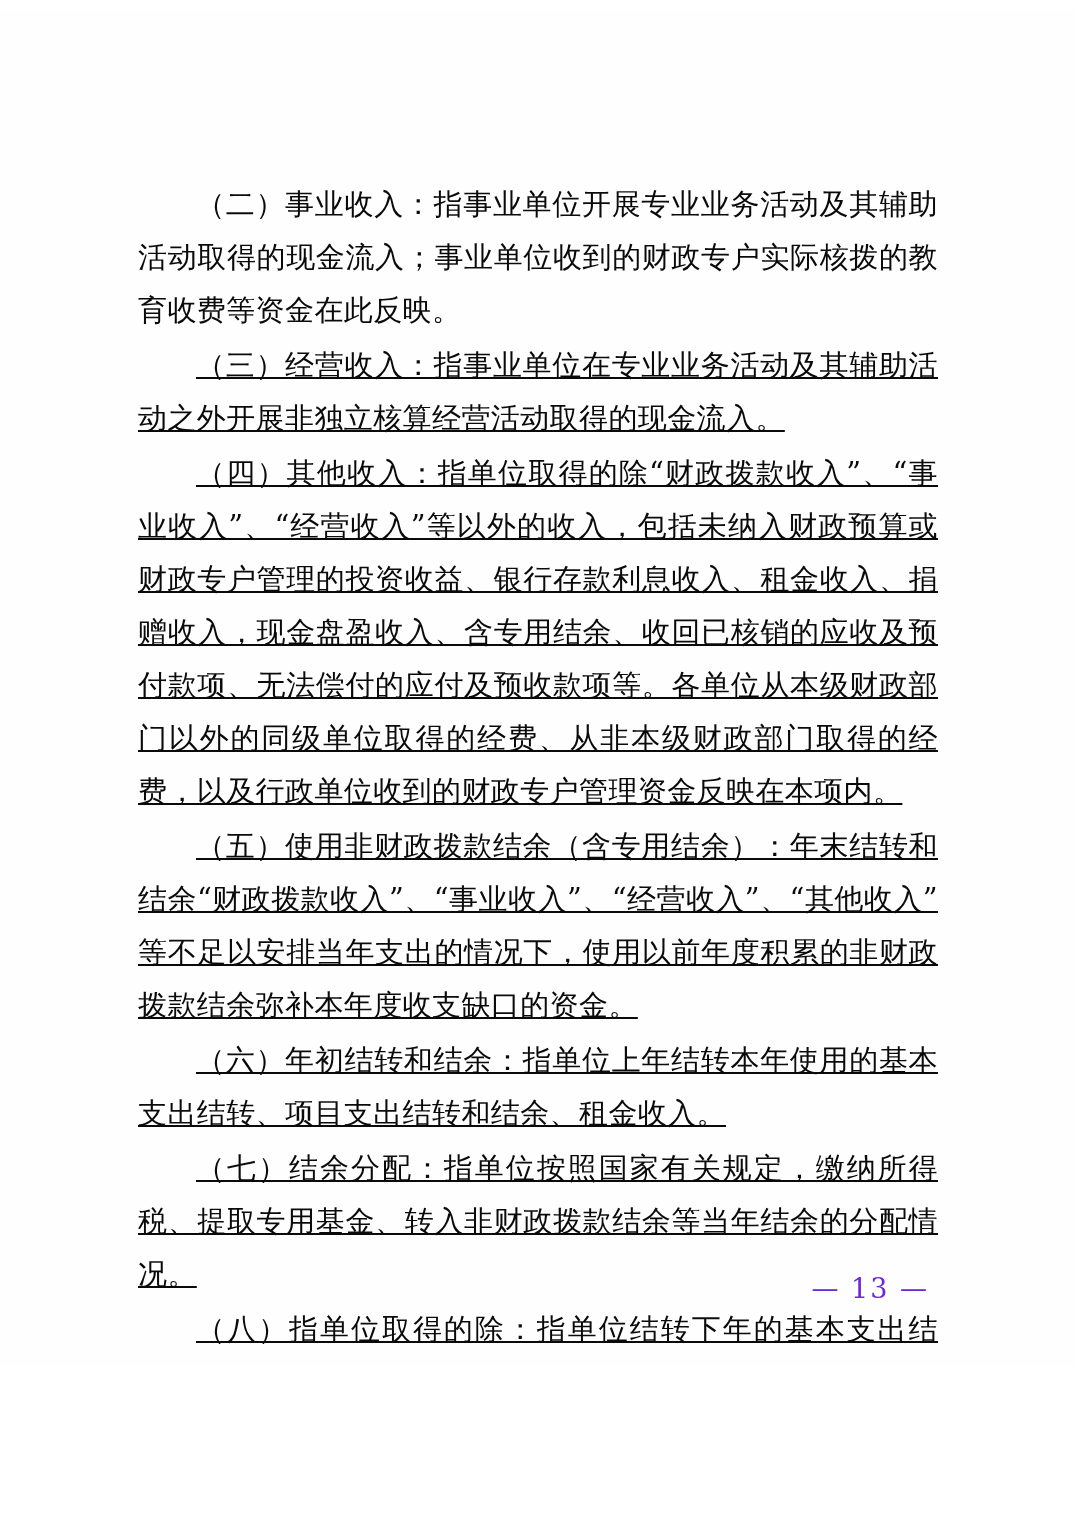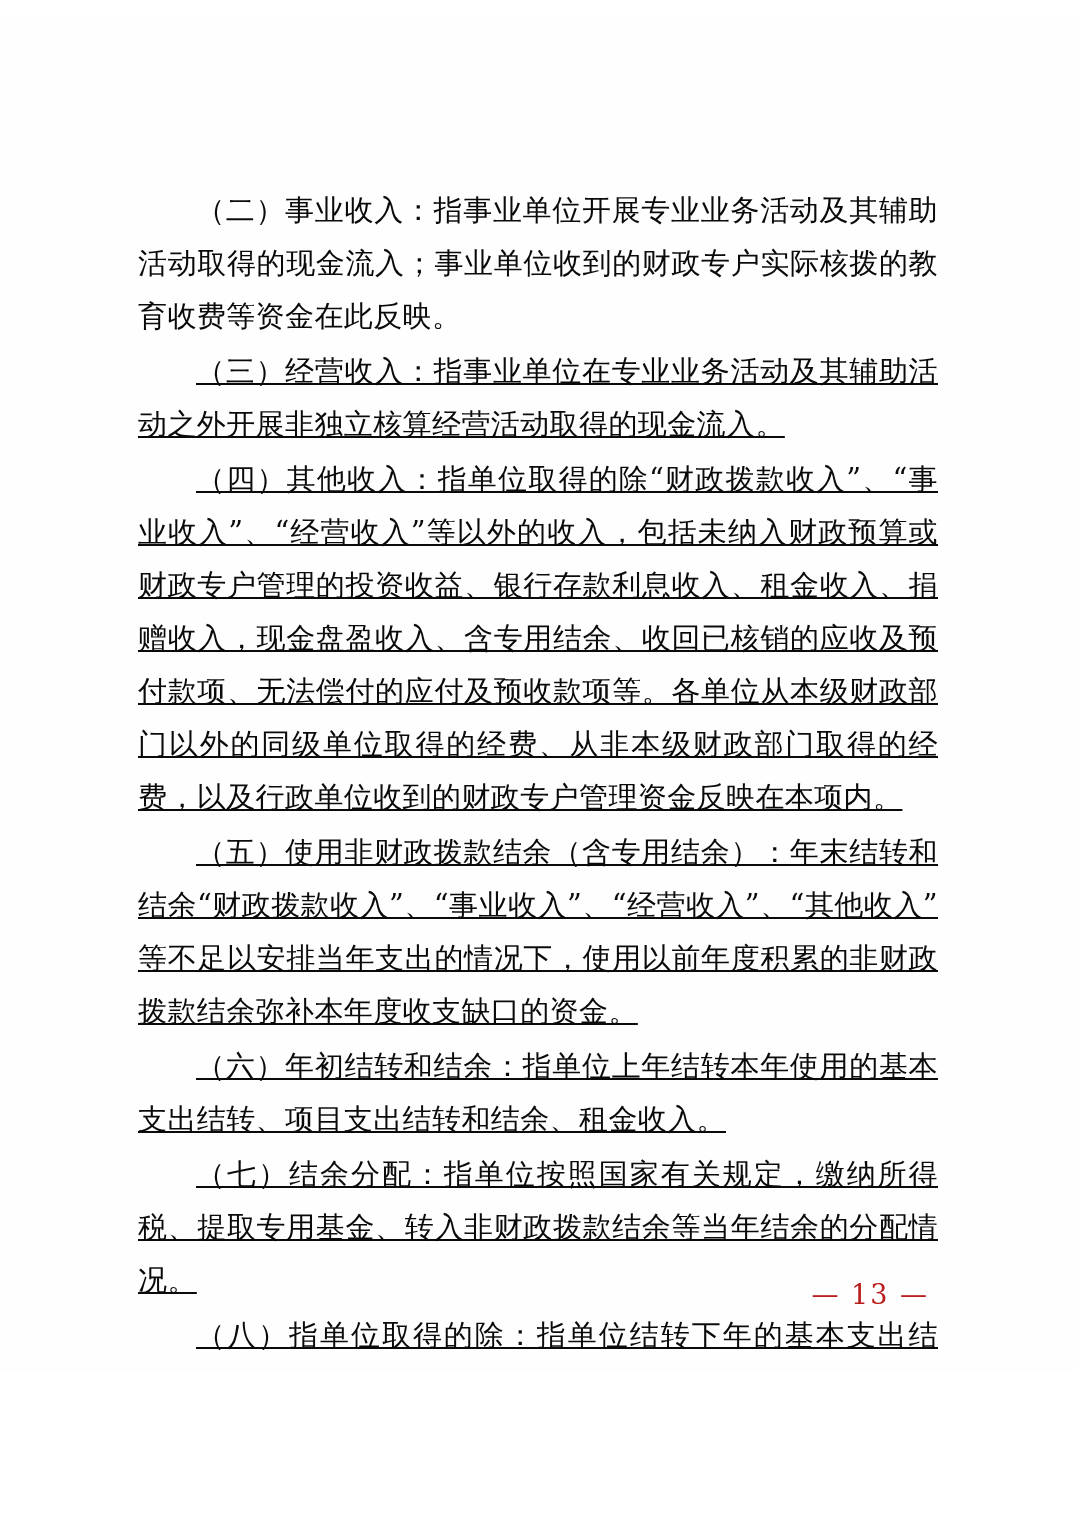--- a/index.html
+++ b/index.html
@@ -8,21 +8,21 @@
     background: #ffffff;
   }
   body {
     font-family: "DejaVu Serif", "Liberation Serif", serif;
     color: #0a0a0a;
   }
   .page {
     position: relative;
     width: 1075px;
     height: 1356px;
-    margin: 16px auto;
+    margin: 10px auto;
     background: #fefefe;
     box-sizing: border-box;
     overflow: hidden;
   }
   .content {
     position: absolute;
     left: 138px;
     top: 168px;
     width: 800px;
   }
@@ -42,21 +42,21 @@
   }
   .footer {
     position: absolute;
     left: 0;
     right: 0;
     bottom: 62px;
     text-align: right;
     padding-right: 146px;
     font-size: 27px;
     letter-spacing: 2px;
-    color: #b91c1c;
+    color: #6d28d9;
   }
 </style>
 </head>
 <body>
 
 <div class="page">
   <div class="content">
     <p class="para">（二）事业收入：指事业单位开展专业业务活动及其辅助活动取得的现金流入；事业单位收到的财政专户实际核拨的教育收费等资金在此反映。</p>
     <p class="para">（三）经营收入：指事业单位在专业业务活动及其辅助活动之外开展非独立核算经营活动取得的现金流入。</p>
     <p class="para">（四）其他收入：指单位取得的除“财政拨款收入”、“事业收入”、“经营收入”等以外的收入，包括未纳入财政预算或财政专户管理的投资收益、银行存款利息收入、租金收入、捐赠收入，现金盘盈收入、含专用结余、收回已核销的应收及预付款项、无法偿付的应付及预收款项等。各单位从本级财政部门以外的同级单位取得的经费、从非本级财政部门取得的经费，以及行政单位收到的财政专户管理资金反映在本项内。</p>

